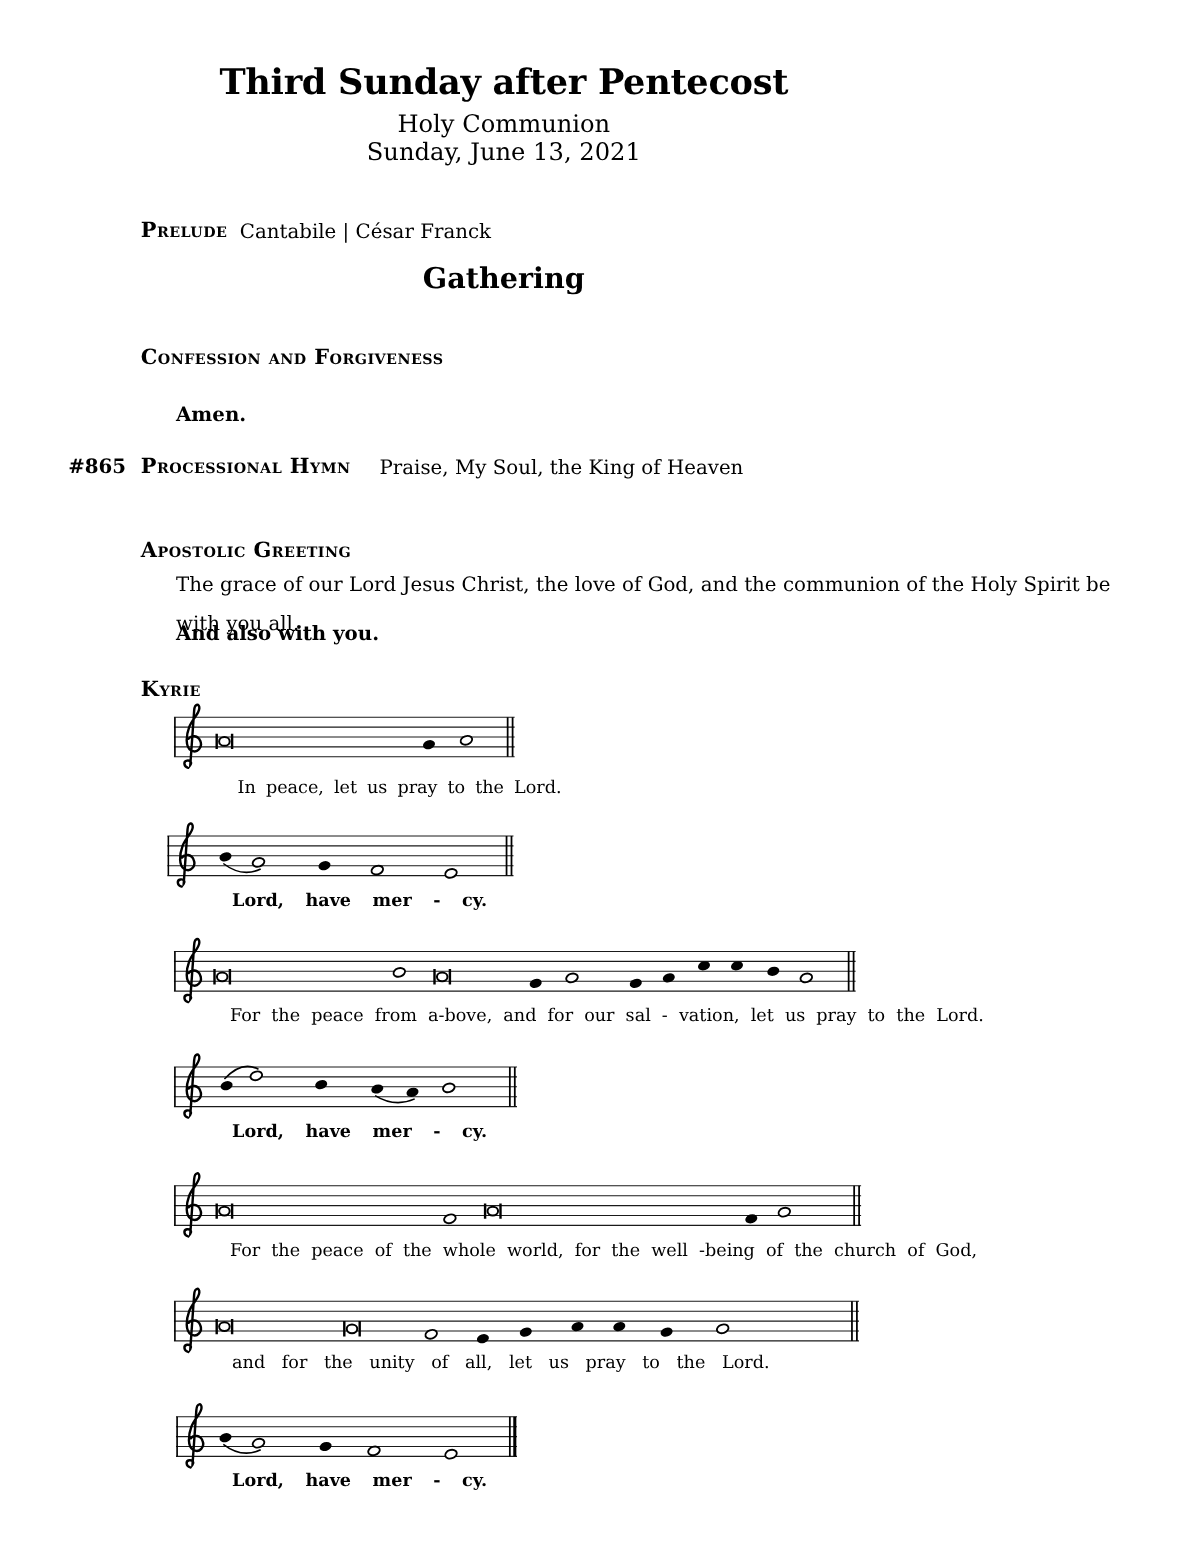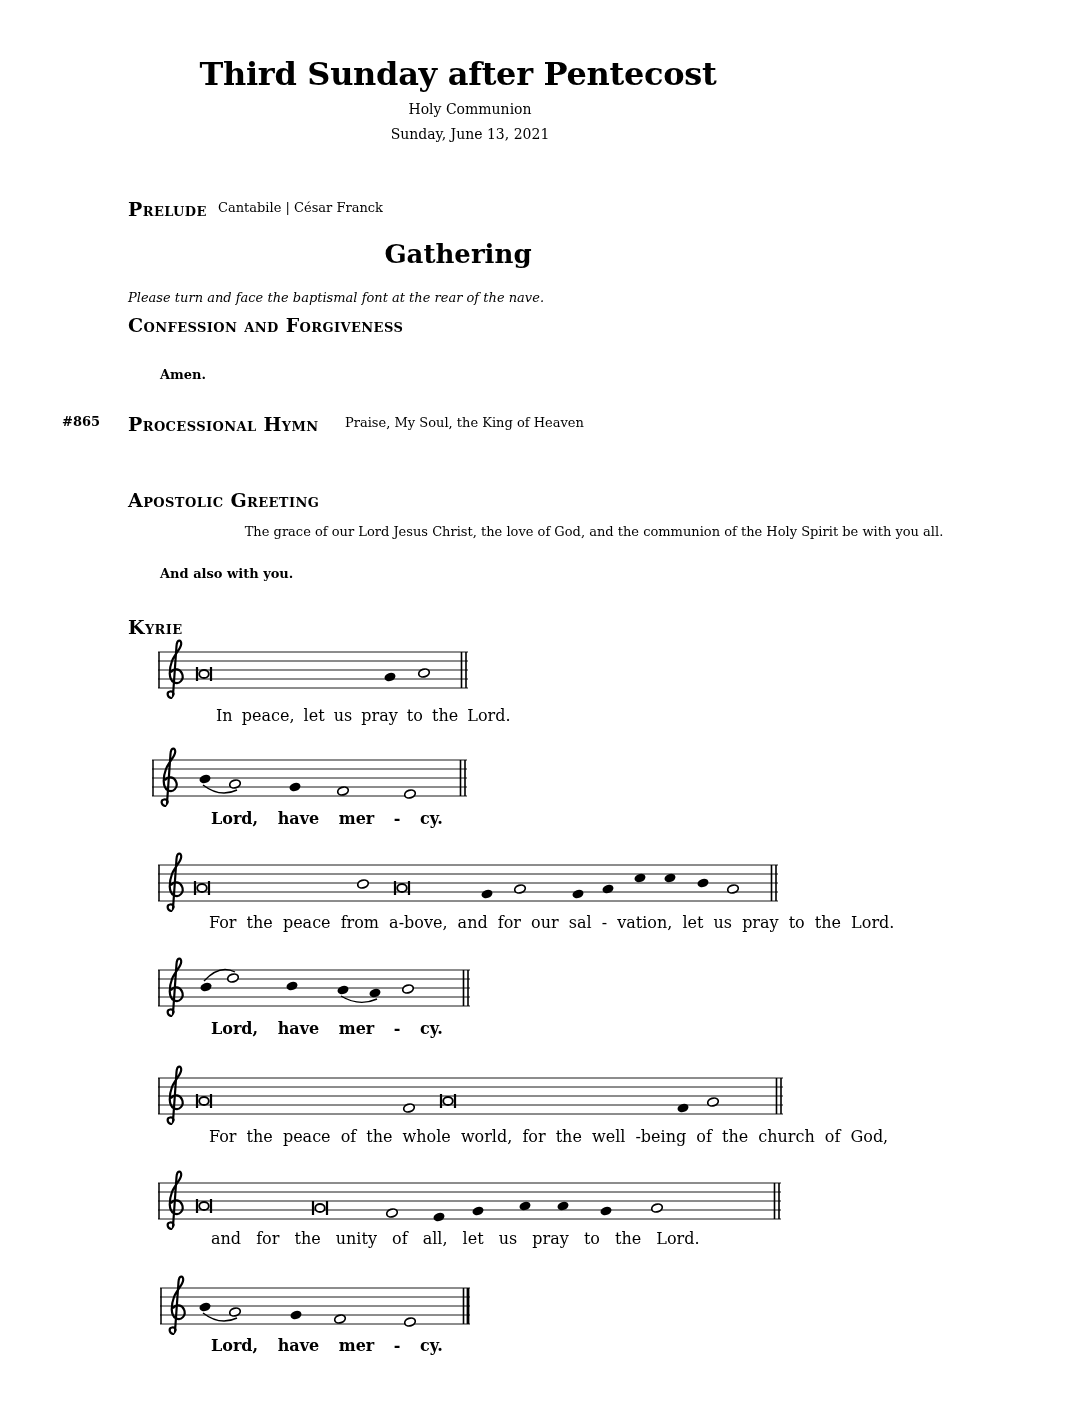--- a/index.html
+++ b/index.html
@@ -1,45 +1,44 @@
 <!DOCTYPE html>
 <html><head>
 <meta charset="utf-8">
 <style>
   html,body{margin:0;padding:0;background:#fff;}
   .page{position:relative;width:1088px;height:1408px;background:#fff;color:#000;
         font-family:"DejaVu Serif","Liberation Serif",serif;overflow:hidden;}
   .abs{position:absolute;white-space:nowrap;}
   .center{left:0;width:916px;text-align:center;}
   .title{font-size:32px;font-weight:bold;letter-spacing:-0.3px;}
-  .sub{font-size:14px;margin-left:12px;}
+  .sub{font-size:22px;}
   .gathering{font-size:26px;font-weight:bold;}
   .hsz{font-size:19px;}
-  .body-text{font-size:13px;text-align:center;}
+  .body-text{font-size:18px;}
   .sc{font-variant:small-caps;font-weight:bold;letter-spacing:.4px;}
   .it{font-style:italic;}
   .b{font-weight:bold;}
   .wrap{white-space:normal;}
   .lyric{font-size:16px;margin-left:11px;}
 </style>
 </head>
 <body>
 
 <div class="page">
 
   <div class="abs center title" style="top:55px">Third Sunday after Pentecost</div>
   <div class="abs center sub" style="top:101px">Holy Communion</div>
   <div class="abs center sub" style="top:126px">Sunday, June 13, 2021</div>
 
   <div class="abs sc hsz" style="top:198px;left:128px">Prelude</div>
   <div class="abs body-text" style="top:200px;left:218px">Cantabile | César Franck</div>
 
   <div class="abs center gathering" style="top:239px">Gathering</div>
 
-  <div class="abs it body-text" style="top:290px;left:128px">Please turn and face the baptismal font at the rear of the nave.</div>
   <div class="abs sc hsz" style="top:314px;left:128px">Confession and Forgiveness</div>
   <div class="abs b body-text" style="top:367px;left:160px">Amen.</div>
 
   <div class="abs b body-text" style="top:414px;left:62px">#865</div>
   <div class="abs sc hsz" style="top:413px;left:128px">Processional Hymn</div>
   <div class="abs body-text" style="top:415px;left:345px">Praise, My Soul, the King of Heaven</div>
 
   <div class="abs sc hsz" style="top:489px;left:128px">Apostolic Greeting</div>
   <div class="abs body-text wrap" style="top:514px;left:160px;width:868px;line-height:36px">The grace of our Lord Jesus Christ, the love of God, and the communion of the Holy Spirit be with you all.</div>
   <div class="abs b body-text" style="top:566px;left:160px">And also with you.</div>

